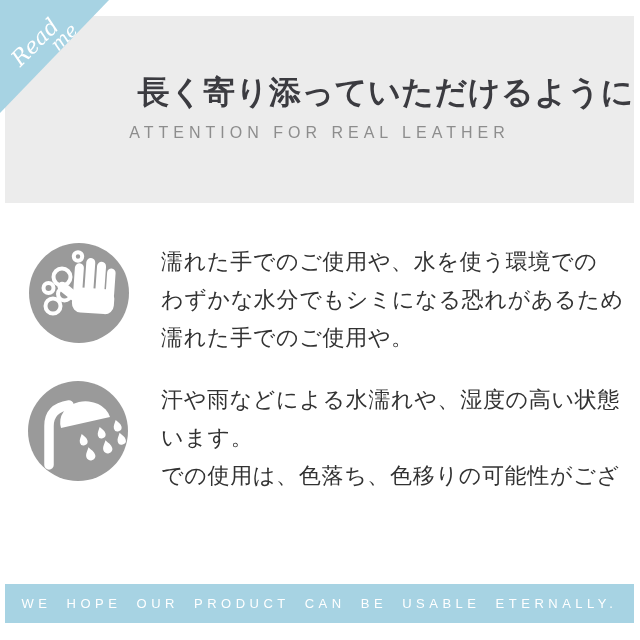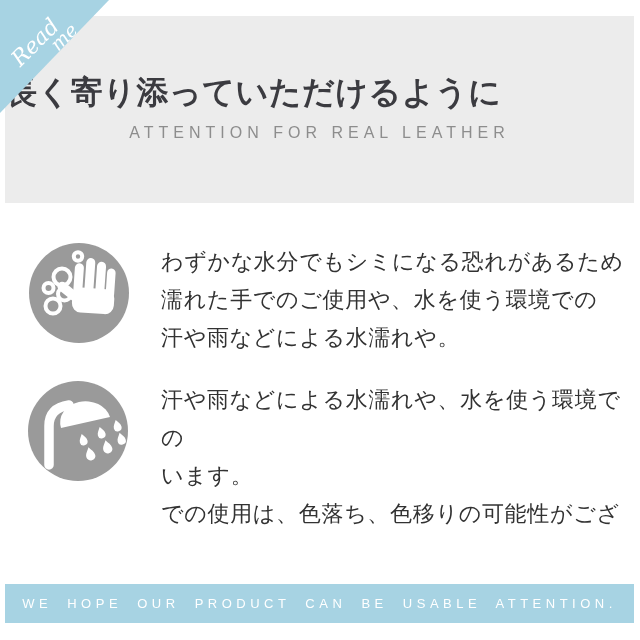--- a/index.html
+++ b/index.html
@@ -16,21 +16,21 @@
   .page{
     position:relative;width:640px;height:640px;background:#ffffff;overflow:hidden;
   }
   
   .header{
     position:absolute;left:5px;top:16px;width:629px;height:187px;
     background:var(--header-bg);
   }
   .title{
     position:absolute;left:0;top:55px;width:100%;
-    text-align:left;font-size:32px;font-weight:800;letter-spacing:0.5px;
+    text-align:right;font-size:32px;font-weight:800;letter-spacing:0.5px;
     color:var(--title-color);
     font-family:"Liberation Sans","DejaVu Sans",sans-serif;
   }
   .subtitle{
     position:absolute;left:0;top:108px;width:100%;
     text-align:center;font-size:16px;font-weight:400;
     letter-spacing:5px;color:var(--subtitle-color);
     transform:scaleY(1.08);
   }
   
@@ -110,44 +110,44 @@
         <rect x="25" y="51" width="26" height="9.5" rx="4.75" transform="rotate(35 48 56)"></rect>
       </g>
       <circle class="ring" cx="49" cy="13.5" r="4.2"></circle>
       <circle class="ring" cx="33" cy="34" r="8.5"></circle>
       <circle class="ring" cx="19.5" cy="45" r="5"></circle>
       <circle class="ring" cx="35.5" cy="51" r="6.5"></circle>
       <circle class="ring" cx="24" cy="63" r="7.5"></circle>
     </svg>
   </div>
   <div class="note-text note-1">
+    <div>濡れた手でのご使用や、水を使う環境での</div>
     <div>わずかな水分でもシミになる恐れがあるため</div>
-    <div>濡れた手でのご使用や、水を使う環境での</div>
-    <div>汗や雨などによる水濡れや。</div>
+    <div>濡れた手でのご使用や。</div>
   </div>
 
   <div class="icon-circle icon-2">
     <svg width="100" height="100" viewBox="0 0 100 100">
       <circle class="bg" cx="50" cy="50" r="50"></circle>
       <path class="pipe" d="M21,84 L21,45 Q21,27 41,24"></path>
       <path class="wh" d="M33,47 A25,21 0 0 1 82,36 Z"></path>
       <g class="wh">
         <path transform="translate(55,58) rotate(-15) scale(0.85)" d="M0,-6 C2,-2.6 4.6,-0.4 4.6,3.2 A4.6,4.3 0 1,1 -4.6,3.2 C-4.6,-0.4 -2,-2.6 0,-6"></path>
         <path transform="translate(73,51) rotate(-15) scale(0.85)" d="M0,-6 C2,-2.6 4.6,-0.4 4.6,3.2 A4.6,4.3 0 1,1 -4.6,3.2 C-4.6,-0.4 -2,-2.6 0,-6"></path>
         <path transform="translate(89,44) rotate(-15) scale(0.85)" d="M0,-6 C2,-2.6 4.6,-0.4 4.6,3.2 A4.6,4.3 0 1,1 -4.6,3.2 C-4.6,-0.4 -2,-2.6 0,-6"></path>
         <path transform="translate(62,72) rotate(-15)" d="M0,-6 C2,-2.6 4.6,-0.4 4.6,3.2 A4.6,4.3 0 1,1 -4.6,3.2 C-4.6,-0.4 -2,-2.6 0,-6"></path>
         <path transform="translate(79,65) rotate(-15)" d="M0,-6 C2,-2.6 4.6,-0.4 4.6,3.2 A4.6,4.3 0 1,1 -4.6,3.2 C-4.6,-0.4 -2,-2.6 0,-6"></path>
         <path transform="translate(93,57) rotate(-15) scale(0.9)" d="M0,-6 C2,-2.6 4.6,-0.4 4.6,3.2 A4.6,4.3 0 1,1 -4.6,3.2 C-4.6,-0.4 -2,-2.6 0,-6"></path>
       </g>
     </svg>
   </div>
   <div class="note-text note-2">
-    <div>汗や雨などによる水濡れや、水を使う環境での</div>
+    <div>汗や雨などによる水濡れや、湿度の高い状態</div>
     <div>います。</div>
     <div>での使用は、色落ち、色移りの可能性がござ</div>
   </div>
 
 
   <div class="footer">
-    <div class="footer-msg">WE HOPE OUR PRODUCT CAN BE USABLE ATTENTION.</div>
+    <div class="footer-msg">WE HOPE OUR PRODUCT CAN BE USABLE ETERNALLY.</div>
   </div>
 
 </div>
 
 </body></html>

